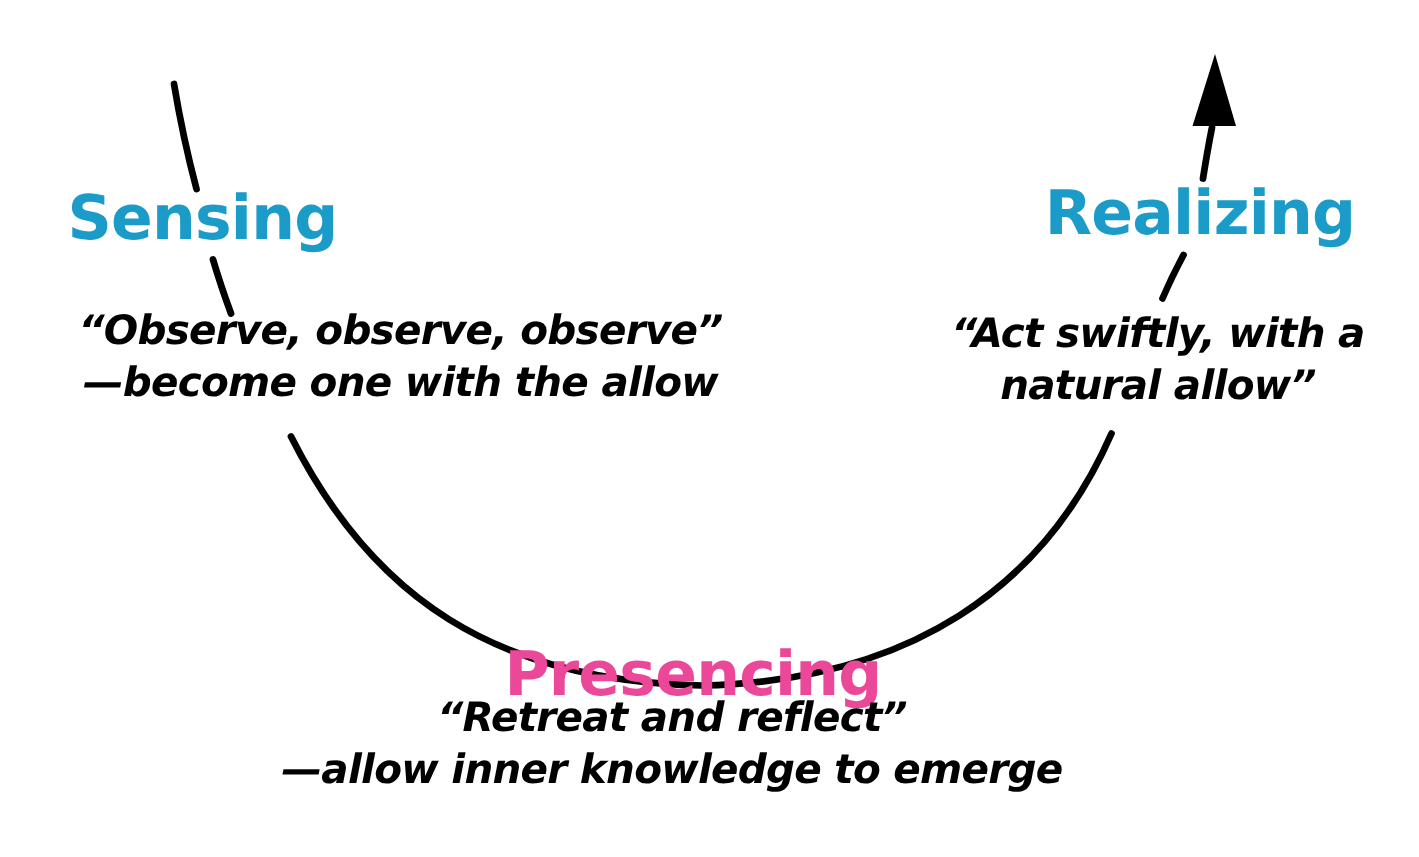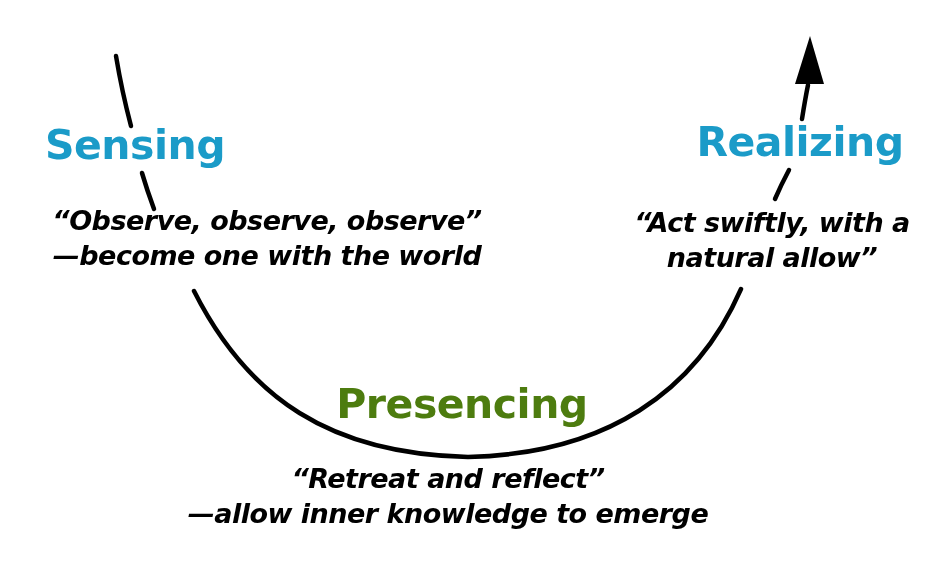--- a/index.html
+++ b/index.html
@@ -72,24 +72,24 @@
 
     <path d="M802,119 Q805,100 808,85" stroke-width="4.5" stroke="#000000"></path>
 
     <polygon points="810,36 795,84 824,84" fill="#000000"></polygon>
   </svg>
 
   <div class="phase-label label-sensing" style="color: rgb(27, 155, 200);">Sensing</div>
 
   <div class="quote quote-sensing">
     <div>“Observe, observe, observe”</div>
-    <div>—become one with the world</div>
+    <div>—become one with the allow</div>
   </div>
 
-  <div class="phase-label label-presencing" style="color: #4d7c0f;">Presencing</div>
+  <div class="phase-label label-presencing" style="color: #ec4899; margin-top: 45px;">Presencing</div>
 
   <div class="quote quote-presencing">
     <div>“Retreat and reflect”</div>
     <div>—allow inner knowledge to emerge</div>
   </div>
 
   <div class="phase-label label-realizing" style="color: rgb(27, 155, 200);">Realizing</div>
 
   <div class="quote quote-realizing">
     <div>“Act swiftly, with a</div>

